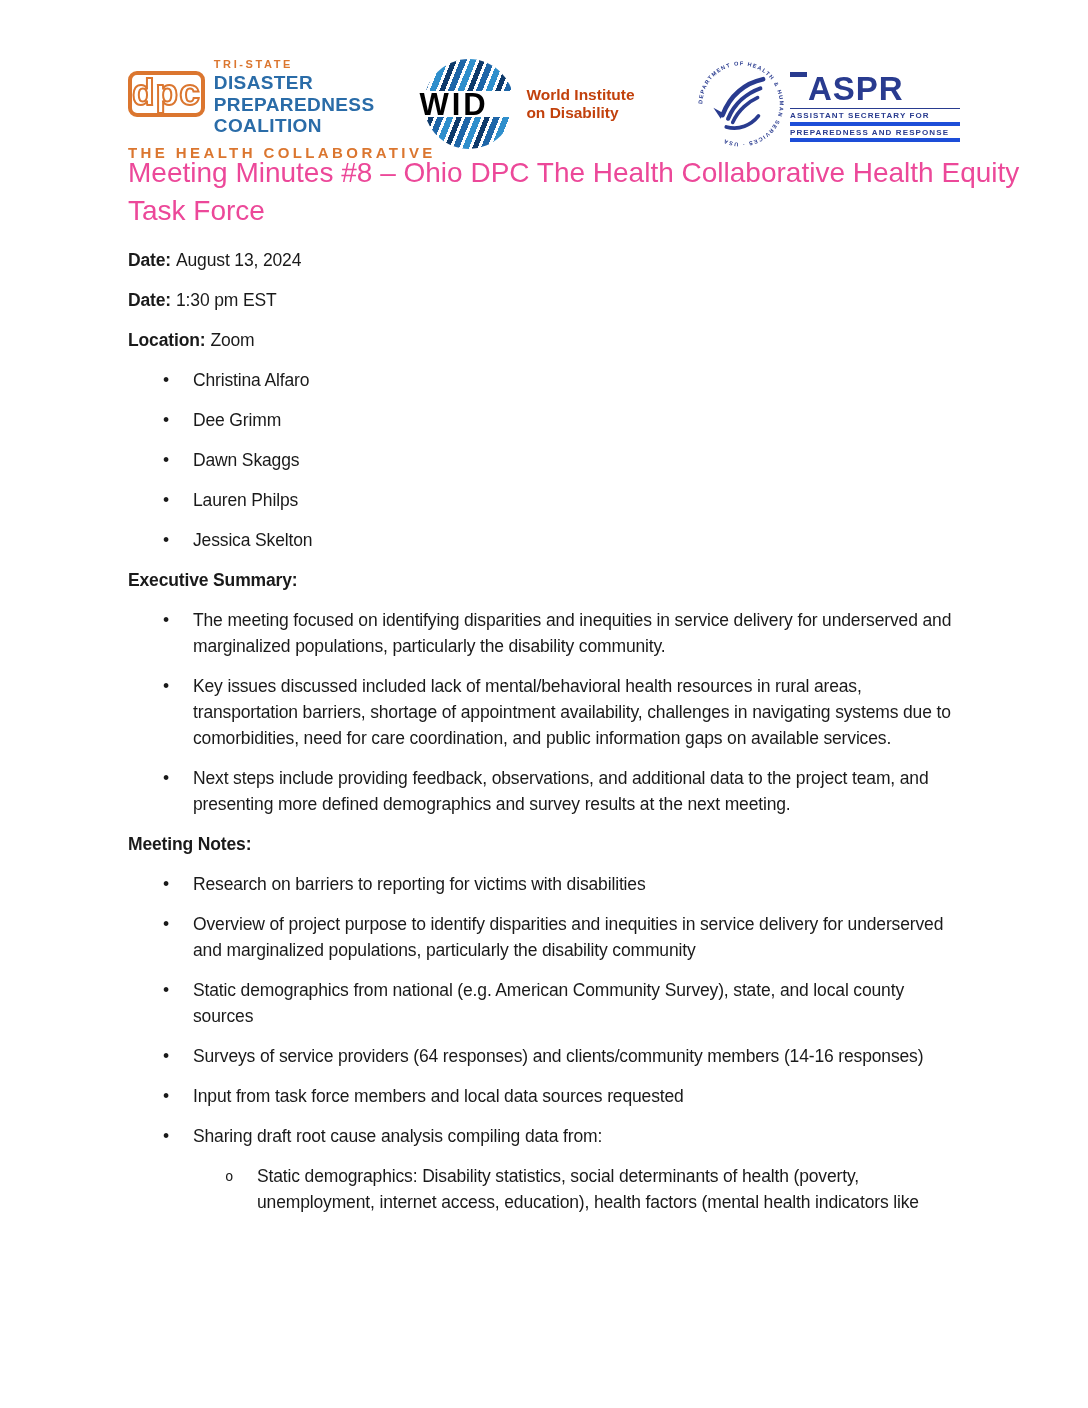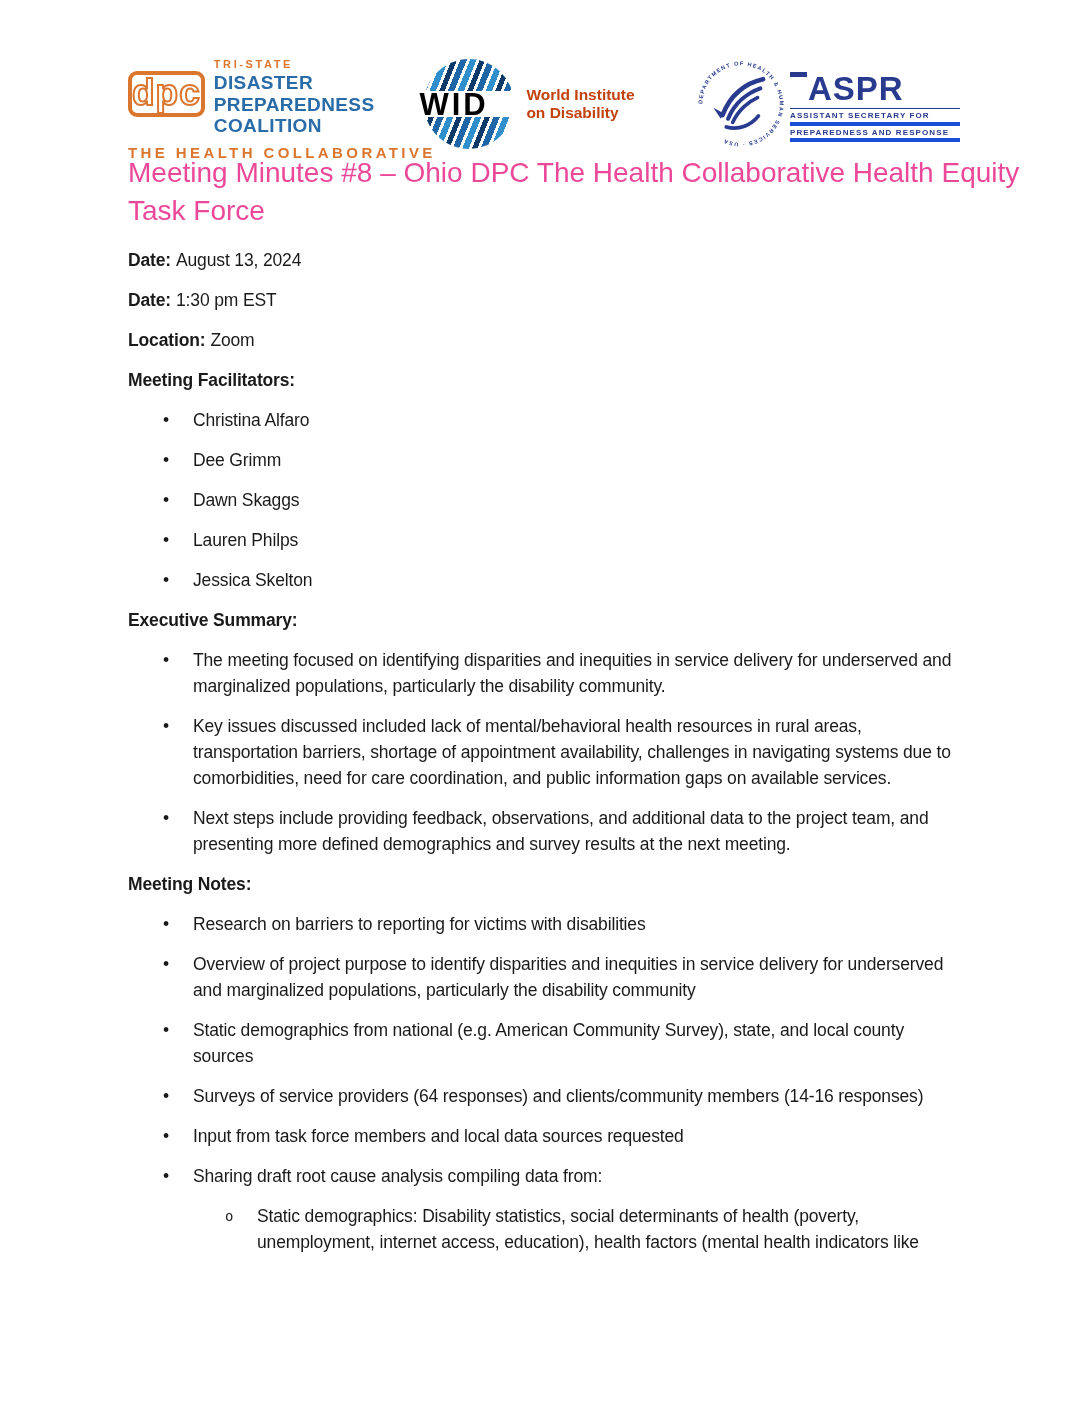--- a/index.html
+++ b/index.html
@@ -150,21 +150,20 @@
     <p class="para">
       <span class="label">Date:</span><span>August 13, 2024</span>
     </p>
     <p class="para">
       <span class="label">Date:</span><span>1:30 pm EST</span>
     </p>
     <p class="para">
       <span class="label">Location:</span><span>Zoom</span>
     </p>
 
-    <p class="heading">Meeting Facilitators:</p>
 
     <ul class="doc-list">
       <li>
           <span class="marker">•</span>
           <span class="li-text">Christina Alfaro</span>
         </li>
       <li>
           <span class="marker">•</span>
           <span class="li-text">Dee Grimm</span>
         </li>

